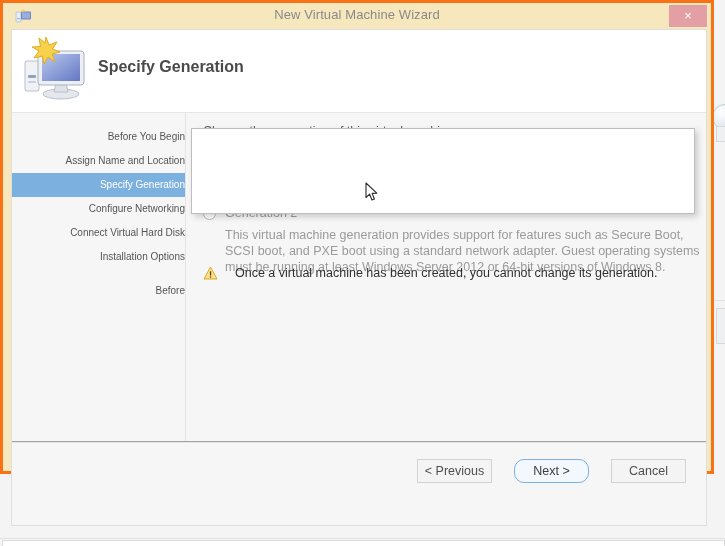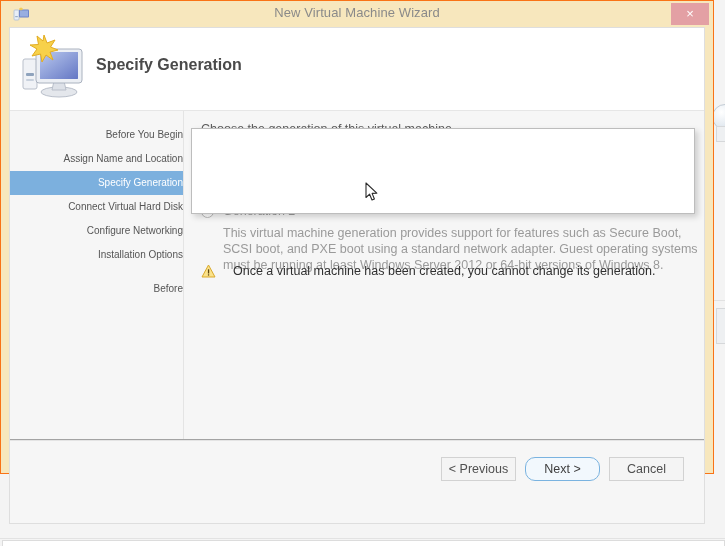--- a/index.html
+++ b/index.html
@@ -43,21 +43,21 @@
   }
 
   
   #dialog {
     position: absolute;
     left: 0;
     top: 0;
     width: 714px;
     height: 474px;
     background: #f7e7bd;
-    border: 1px solid #f97316;
+    border: 3px solid #f97316;
     box-sizing: border-box;
   }
   #titlebar {
     position: relative;
     height: 26px;
     background: #f7e7bd;
   }
   #title-icon {
     position: absolute;
     left: 12px;
@@ -263,21 +263,21 @@
     top: 412px;
     bottom: 0;
     background: #f6f6f6;
     border-top: 1px solid #e4e4e4;
   }
   #button-row {
     position: absolute;
     right: 20px;
     top: 16px;
     display: flex;
-    gap: 9px;
+    gap: 22px;
   }
   .wbtn {
     width: 75px;
     height: 24px;
     font-size: 12.5px;
     font-family: "Liberation Sans", sans-serif;
     color: #505050;
     background: #f4f4f4;
     border: 1px solid #d2d2d2;
     cursor: pointer;
@@ -361,22 +361,22 @@
       </span>
       <div id="banner-title">Specify Generation</div>
     </div>
 
     <div id="body-area">
 
       <nav id="sidebar">
         <div class="nav-item">Before You Begin</div>
         <div class="nav-item">Assign Name and Location</div>
         <div class="nav-item selected">Specify Generation</div>
+        <div class="nav-item">Configure Networking</div>
         <div class="nav-item">Connect Virtual Hard Disk</div>
-        <div class="nav-item">Configure Networking</div>
         <div class="nav-item indent">Installation Options</div>
         <div class="nav-gap"></div>
         <div class="nav-item">Before</div>
       </nav>
 
       <section id="content">
 
         <div id="content-lead">Choose the generation of this virtual machine.</div>
 
         <div class="opt-block" id="gen1-block">

